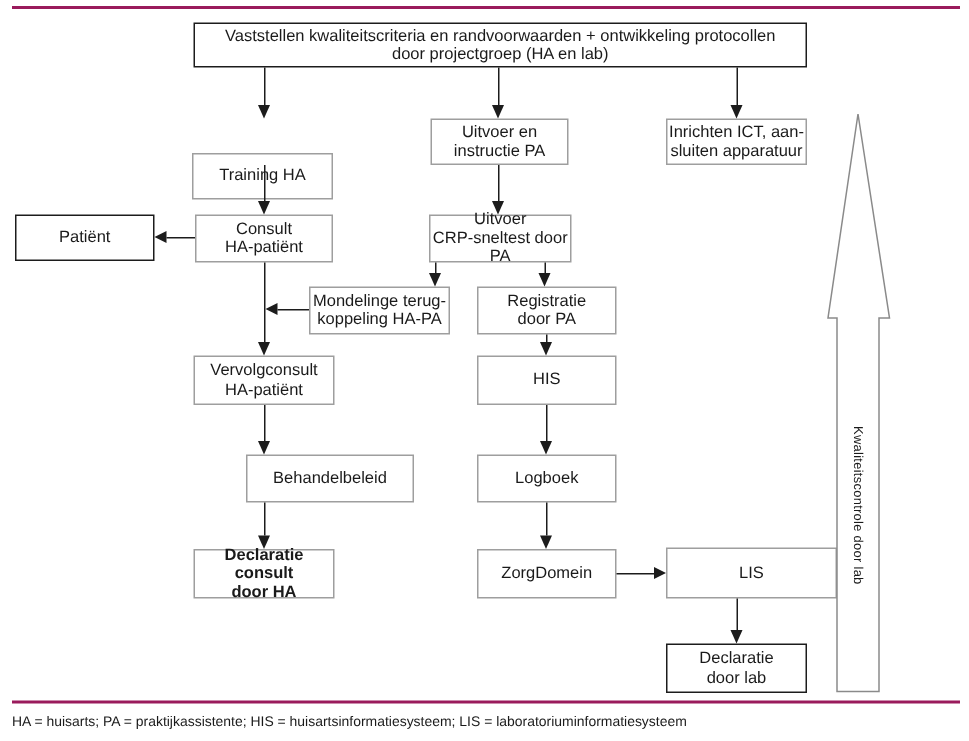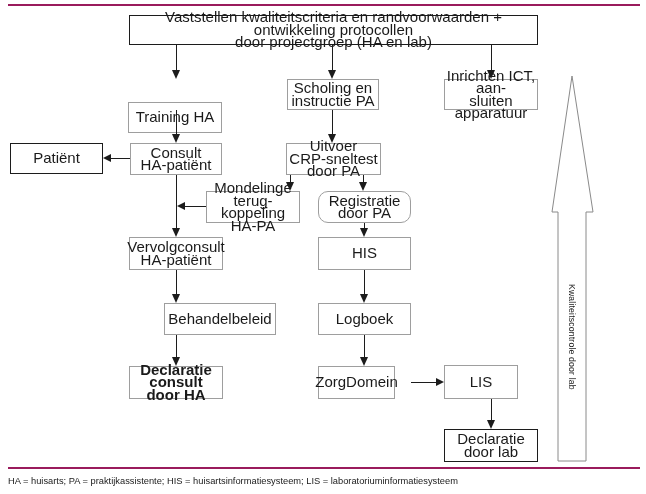--- a/index.html
+++ b/index.html
@@ -4,21 +4,21 @@
 <style>
   html,body { margin:0; padding:0; background:#ffffff; }
   #stage {
     position:relative; width:646px; height:494px; background:#ffffff;
     font-family:"Liberation Sans", sans-serif; color:#1a1a1a; overflow:hidden;
   }
   .rule { position:absolute; left:8px; width:632px; height:2px; background:#9a1b5c; }
   .node {
     position:absolute; display:flex; align-items:center; justify-content:center;
     background:#ffffff; border:1px solid #9e9e9e; box-sizing:border-box;
-    font-size:15px; line-height:12.5px; text-align:center; white-space:pre-line;
+    font-size:11px; line-height:12.5px; text-align:center; white-space:pre-line;
   }
   .node.black { border-color:#1c1c1c; }
   .vline { position:absolute; width:1px; background:#1c1c1c; }
   .hline { position:absolute; height:1px; background:#1c1c1c; }
   .arr { position:absolute; width:0; height:0; }
   .arr.down  { border-left:4px solid transparent; border-right:4px solid transparent; border-top:9px solid #1c1c1c; }
   .arr.left  { border-top:4px solid transparent; border-bottom:4px solid transparent; border-right:8px solid #1c1c1c; }
   .arr.right { border-top:4px solid transparent; border-bottom:4px solid transparent; border-left:8px solid #1c1c1c; }
   #big-arrow-svg { position:absolute; left:550px; top:74px; }
   #quality-label-wrap {
@@ -35,47 +35,47 @@
 
 <div id="stage">
 
   <div class="rule" style="top:4px;"></div>
   <div class="rule" style="top:467px;"></div>
 
   <div class="node black" style="left:129px; top:15px; width:409px; height:30px;">Vaststellen kwaliteitscriteria en randvoorwaarden + ontwikkeling protocollen
 door projectgroep (HA en lab)</div>
 
   <div class="node" style="left:128px; top:79px; width:94px; height:31px;margin-top:23px;">Training HA</div>
-  <div class="node" style="left:287px; top:79px; width:92px; height:31px;">Scholing en
+  <div class="node" style="left:287px; top:79px; width:92px; height:31px;">Uitvoer en
 instructie PA</div>
   <div class="node" style="left:444px; top:79px; width:94px; height:31px;">Inrichten ICT, aan-
 sluiten apparatuur</div>
 
   <div class="node black" style="left:10px; top:143px; width:93px; height:31px;">Patiënt</div>
   <div class="node" style="left:130px; top:143px; width:92px; height:32px;">Consult
 HA-patiënt</div>
   <div class="node" style="left:286px; top:143px; width:95px; height:32px;">Uitvoer
 CRP-sneltest door PA</div>
 
   <div class="node" style="left:206px; top:191px; width:94px; height:32px;">Mondelinge terug-
 koppeling HA-PA</div>
-  <div class="node" style="left:318px; top:191px; width:93px; height:32px;border-radius:10px;">Registratie
+  <div class="node" style="left:318px; top:191px; width:93px; height:32px;">Registratie
 door PA</div>
 
   <div class="node" style="left:129px; top:237px; width:94px; height:33px;">Vervolgconsult
 HA-patiënt</div>
   <div class="node" style="left:318px; top:237px; width:93px; height:33px;">HIS</div>
 
   <div class="node" style="left:129px; top:303px; width:112px; height:32px;margin-left:35px;">Behandelbeleid</div>
   <div class="node" style="left:318px; top:303px; width:93px; height:32px;">Logboek</div>
 
   <div class="node" style="left:129px; top:366px; width:94px; height:33px;font-weight:bold;">Declaratie consult
 door HA</div>
-  <div class="node" style="left:318px; top:366px; width:77px; height:33px;">ZorgDomein</div>
-  <div class="node" style="left:444px; top:365px; width:74px; height:34px;">LIS</div>
+  <div class="node" style="left:318px; top:366px; width:93px; height:33px;">ZorgDomein</div>
+  <div class="node" style="left:444px; top:365px; width:114px; height:34px;">LIS</div>
 
   <div class="node black" style="left:444px; top:429px; width:94px; height:33px;">Declaratie
 door lab</div>
 
   <div class="vline" style="left:176px; top:45px; height:25px;"></div>
   <div class="arr down" style="left:172px; top:70px;"></div>
 
   <div class="vline" style="left:332px; top:45px; height:25px;"></div>
   <div class="arr down" style="left:328px; top:70px;"></div>
 

